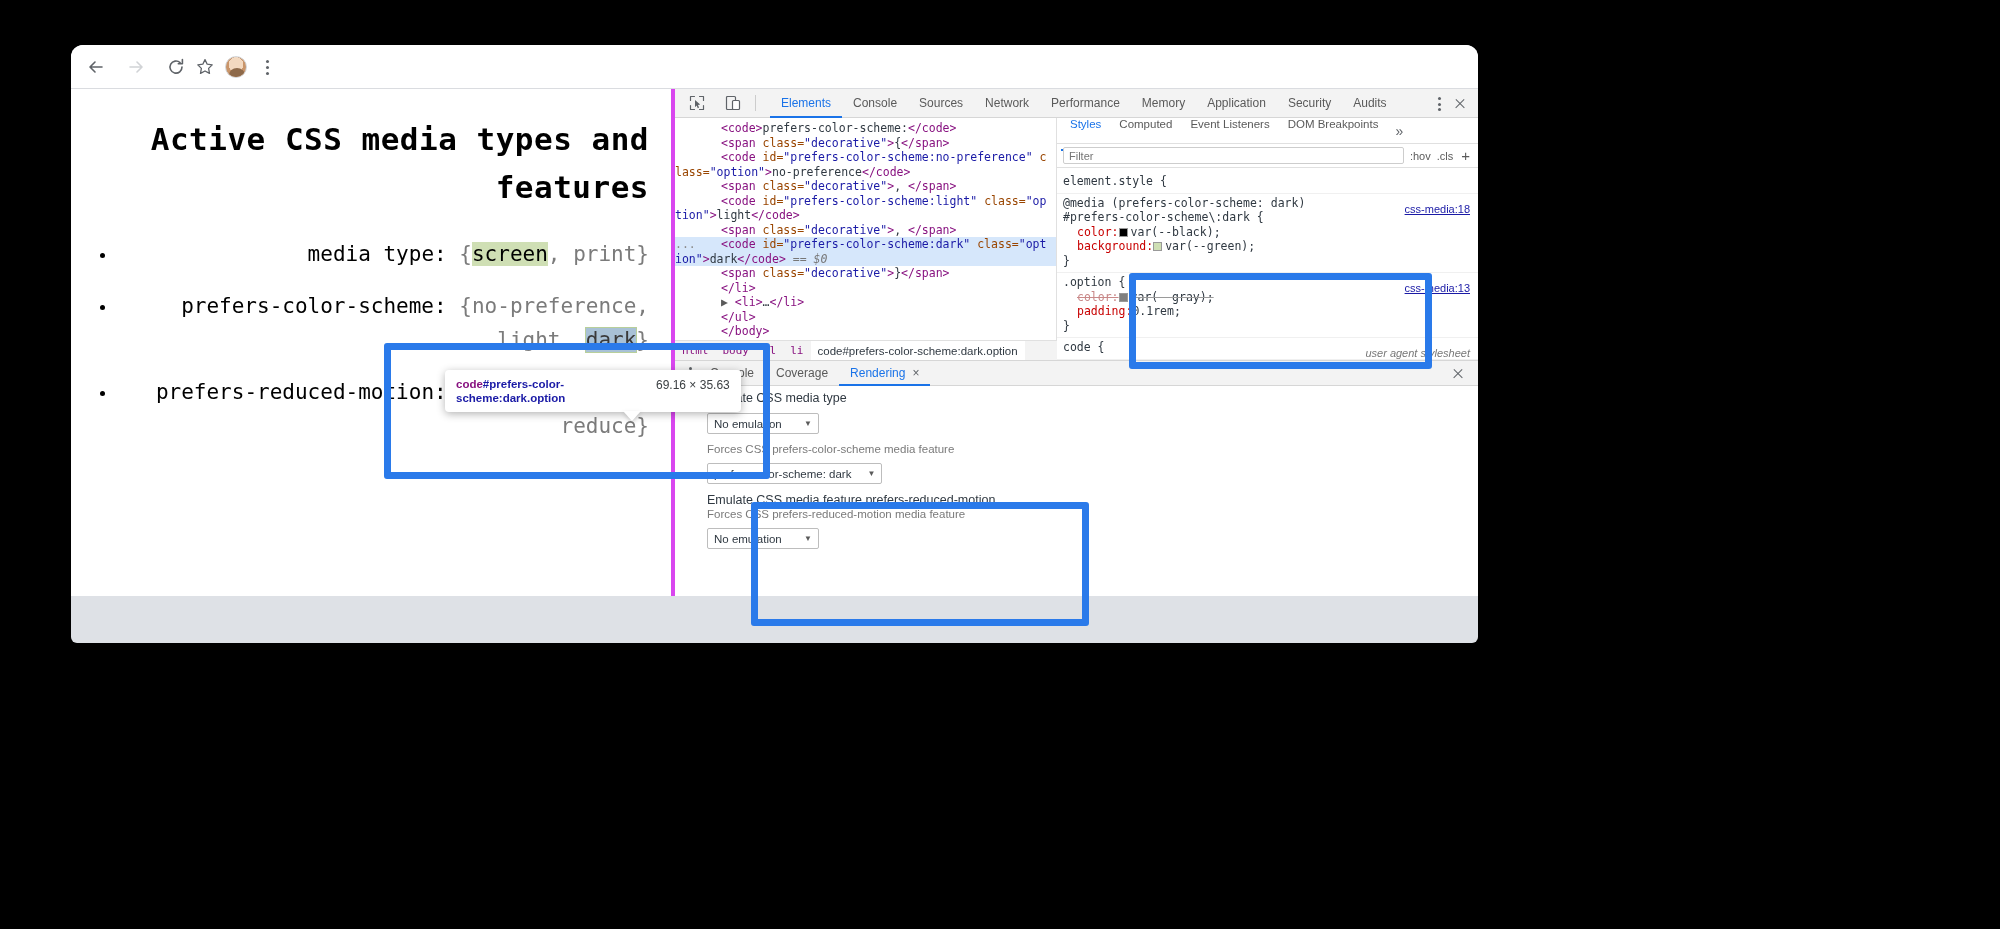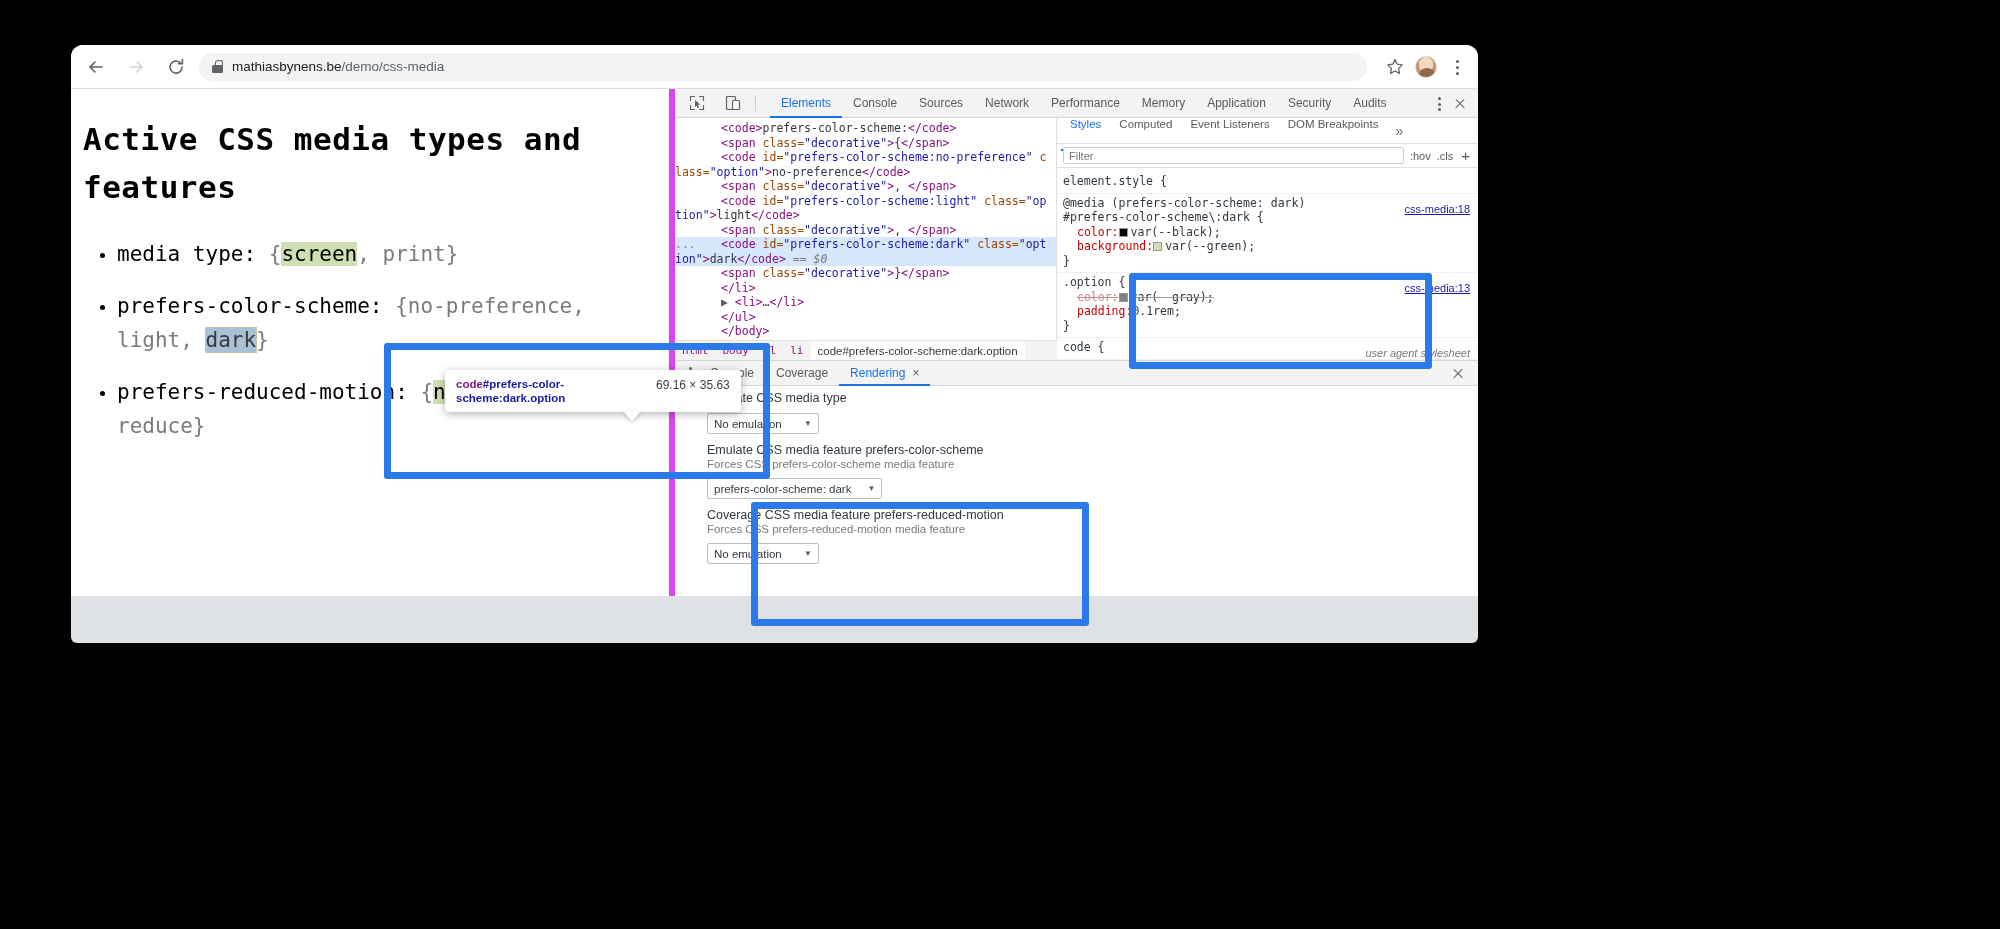--- a/index.html
+++ b/index.html
@@ -121,22 +121,23 @@
   #menu-dots span:nth-child(1){ top:7px; }
   #menu-dots span:nth-child(2){ top:13px; }
   #menu-dots span:nth-child(3){ top:19px; }
 
   
   #content { position:relative; width:100%; height:507px; background:#fff; display:flex; }
 
   
   #page {
     width:604px; height:100%; background:#fff; position:relative;
-    border-right:6px solid #d946ef; overflow:hidden;
+    border-right:4px solid #d946ef; overflow:hidden;
     font-family:"DejaVu Serif", "Liberation Serif", serif;
+    text-align:right;
   }
   #page-inner { padding:26px 22px 0 12px; }
   #page-title {
     font-family:"DejaVu Sans Mono","Liberation Mono",monospace;
     font-weight:bold; font-size:31px; line-height:1.55;
     color:#000; letter-spacing:.5px; margin:0 0 26px 0;
   }
   ul#feature-list { margin:0; padding-left:34px; list-style:disc; }
   ul#feature-list li {
     font-family:"DejaVu Sans Mono","Liberation Mono",monospace;
@@ -322,24 +323,20 @@
             <path d="M4 10h11M11 5l5 5-5 5" fill="none" stroke="#9aa0a6" stroke-width="1.6" stroke-linecap="round" stroke-linejoin="round"></path>
           </svg>
       </div>
       <div class="nav-btn">
         <svg width="20" height="20" viewBox="0 0 20 20">
             <path d="M16 10a6 6 0 1 1-1.9-4.3" fill="none" stroke="#5f6368" stroke-width="1.6" stroke-linecap="round"></path>
             <path d="M16.4 2.6v4.1h-4.1" fill="none" stroke="#5f6368" stroke-width="1.6" stroke-linecap="round" stroke-linejoin="round"></path>
           </svg>
       </div>
 
-      <div id="omnibox">
-        <div id="lock-icon"></div>
-        <div id="url-text"><span class="host">mathiasbynens.be</span><span>/demo/css-media</span></div>
-      </div>
 
       <div id="star-icon">
         <svg width="18" height="18" viewBox="0 0 18 18" style="position:absolute;left:5px;top:5px">
             <path d="M9 1.6l2.2 4.6 5 .7-3.6 3.5.9 5-4.5-2.4-4.5 2.4.9-5L1.8 6.9l5-.7z" fill="none" stroke="#5f6368" stroke-width="1.3" stroke-linejoin="round"></path>
           </svg>
       </div>
       <div id="avatar"></div>
       <div id="menu-dots">
           <span></span>
           <span></span>
@@ -481,25 +478,25 @@
                   <span class="dw-x">×</span>
                 </div>
               </div>
             <div id="drawer-close"></div>
           </div>
           <div id="rendering-body">
               <div class="rend-group"><div class="rend-title">Emulate CSS media type</div><div class="rend-select">
                   <span>No emulation</span>
                   <span class="caret">▼</span>
                 </div></div>
-              <div class="rend-group"><div class="rend-title">Emulate CSS media feature prefers-color-scheme</div><div class="rend-desc">Forces CSS prefers-color-scheme media feature</div><div class="rend-select">
+              <div class="rend-group"><div class="rend-desc">Forces CSS prefers-color-scheme media feature</div><div class="rend-select">
                   <span>prefers-color-scheme: dark</span>
                   <span class="caret">▼</span>
                 </div></div>
-              <div class="rend-group"><div class="rend-title">Coverage CSS media feature prefers-reduced-motion</div><div class="rend-desc">Forces CSS prefers-reduced-motion media feature</div><div class="rend-select">
+              <div class="rend-group"><div class="rend-title">Emulate CSS media feature prefers-reduced-motion</div><div class="rend-desc">Forces CSS prefers-reduced-motion media feature</div><div class="rend-select">
                   <span>No emulation</span>
                   <span class="caret">▼</span>
                 </div></div>
             </div>
         </div>
 
       </div>
     </div>
 
     <div id="inspect-tooltip">

